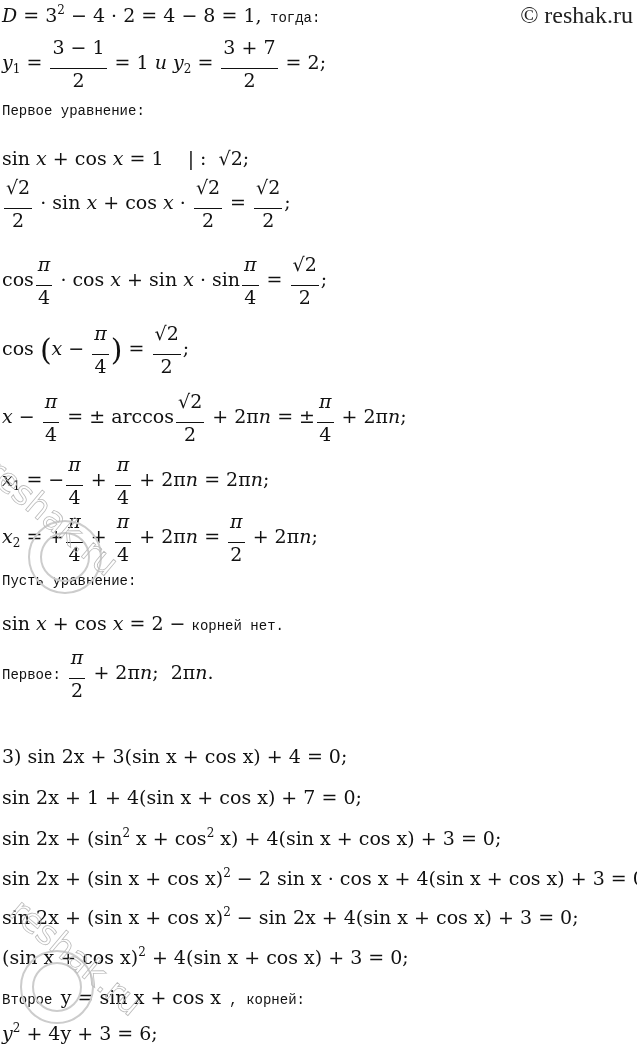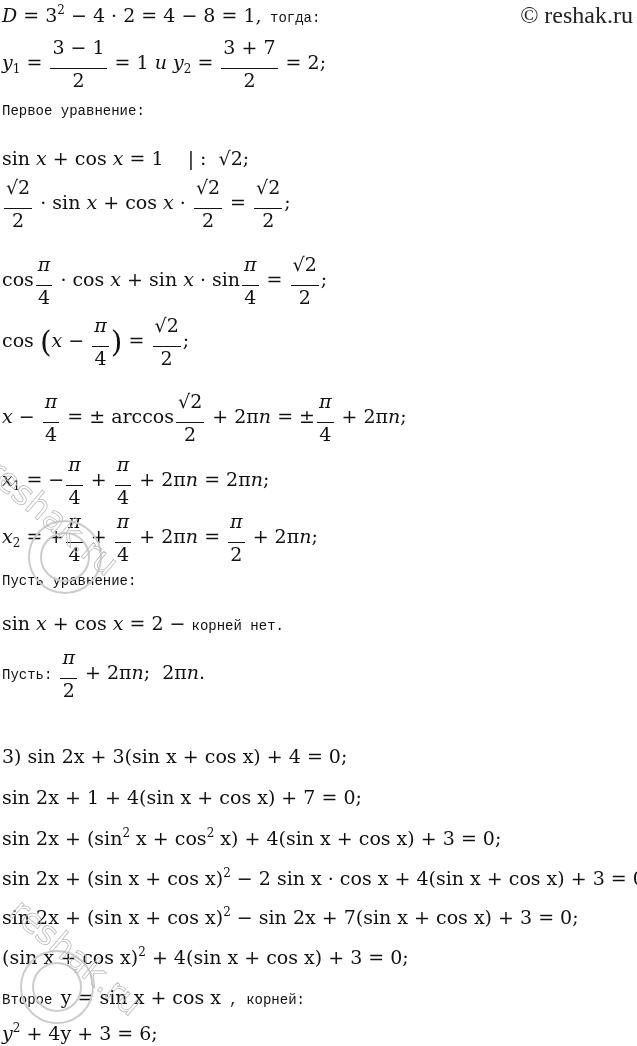--- a/index.html
+++ b/index.html
@@ -56,21 +56,21 @@
 </div>
 
 <div class="line" style="top:178px">
   <span class="frac"><span class="num">√2</span><span class="den">2</span></span><span> · sin </span><span class="i">x</span><span> + cos </span><span class="i">x</span><span> · </span><span class="frac"><span class="num">√2</span><span class="den">2</span></span><span> = </span><span class="frac"><span class="num">√2</span><span class="den">2</span></span><span>;</span>
 </div>
 
 <div class="line" style="top:255px">
   <span>cos</span><span class="frac i"><span class="num">π</span><span class="den" style="font-style:normal">4</span></span><span> · cos </span><span class="i">x</span><span> + sin </span><span class="i">x</span><span> · sin</span><span class="frac i"><span class="num">π</span><span class="den" style="font-style:normal">4</span></span><span> = </span><span class="frac"><span class="num">√2</span><span class="den">2</span></span><span>;</span>
 </div>
 
-<div class="line" style="top:316px">
+<div class="line" style="top:324px">
   <span>cos </span><span class="paren">(</span><span class="i">x</span><span> − </span><span class="frac i"><span class="num">π</span><span class="den" style="font-style:normal">4</span></span><span class="paren">)</span><span> = </span><span class="frac"><span class="num">√2</span><span class="den">2</span></span><span>;</span>
 </div>
 
 <div class="line" style="top:392px">
   <span class="i">x</span><span> − </span><span class="frac i"><span class="num">π</span><span class="den" style="font-style:normal">4</span></span><span> = ± arccos</span><span class="frac"><span class="num">√2</span><span class="den">2</span></span><span> + 2π</span><span class="i">n</span><span> = ±</span><span class="frac i"><span class="num">π</span><span class="den" style="font-style:normal">4</span></span><span> + 2π</span><span class="i">n</span><span>;</span>
 </div>
 
 <div class="line" style="top:455px">
   <span class="i">x</span><sub>1</sub><span> = −</span><span class="frac i"><span class="num">π</span><span class="den" style="font-style:normal">4</span></span><span> + </span><span class="frac i"><span class="num">π</span><span class="den" style="font-style:normal">4</span></span><span> + 2π</span><span class="i">n</span><span> = 2π</span><span class="i">n</span><span>;</span>
 </div>
@@ -79,33 +79,33 @@
   <span class="i">x</span><sub>2</sub><span> = +</span><span class="frac i"><span class="num">π</span><span class="den" style="font-style:normal">4</span></span><span> + </span><span class="frac i"><span class="num">π</span><span class="den" style="font-style:normal">4</span></span><span> + 2π</span><span class="i">n</span><span> = </span><span class="frac i"><span class="num">π</span><span class="den" style="font-style:normal">2</span></span><span> + 2π</span><span class="i">n</span><span>;</span>
 </div>
 
 <div class="line txt" style="top:574px">Пусть уравнение:</div>
 
 <div class="line" style="top:614px">
   <span>sin </span><span class="i">x</span><span> + cos </span><span class="i">x</span><span> = 2 − </span><span class="txt">корней нет.</span>
 </div>
 
 <div class="line" style="top:648px">
-  <span class="txt">Пусть:</span>&nbsp;<span class="frac i"><span class="num">π</span><span class="den" style="font-style:normal">2</span></span><span> + 2π</span><span class="i">n</span><span style="white-space:pre">;  2π</span><span class="i">n</span><span>.</span>
+  <span class="txt">Первое:</span>&nbsp;<span class="frac i"><span class="num">π</span><span class="den" style="font-style:normal">2</span></span><span> + 2π</span><span class="i">n</span><span style="white-space:pre">;  2π</span><span class="i">n</span><span>.</span>
 </div>
 
 <div class="line" style="top:747px">3) sin 2x + 3(sin x + cos x) + 4 = 0;</div>
 <div class="line" style="top:788px">sin 2x + 1 + 4(sin x + cos x) + 7 = 0;</div>
 <div class="line" style="top:829px">
   <span>sin 2x + (sin</span><sup>2</sup><span> x + cos</span><sup>2</sup><span> x) + 4(sin x + cos x) + 3 = 0;</span>
 </div>
 <div class="line" style="top:869px">
   <span>sin 2x + (sin x + cos x)</span><sup>2</sup><span> − 2 sin x · cos x + 4(sin x + cos x) + 3 = 0;</span>
 </div>
 <div class="line" style="top:908px">
-  <span>sin 2x + (sin x + cos x)</span><sup>2</sup><span> − sin 2x + 7(sin x + cos x) + 3 = 0;</span>
+  <span>sin 2x + (sin x + cos x)</span><sup>2</sup><span> − sin 2x + 4(sin x + cos x) + 3 = 0;</span>
 </div>
 <div class="line" style="top:948px">
   <span>(sin x + cos x)</span><sup>2</sup><span> + 4(sin x + cos x) + 3 = 0;</span>
 </div>
 <div class="line" style="top:988px">
   <span class="txt">Второе </span><span>y = sin x + cos x</span><span class="txt"> , корней:</span>
 </div>
 <div class="line" style="top:1024px">
   <span class="i">y</span><sup>2</sup><span> + 4y + 3 = 6;</span>
 </div>

